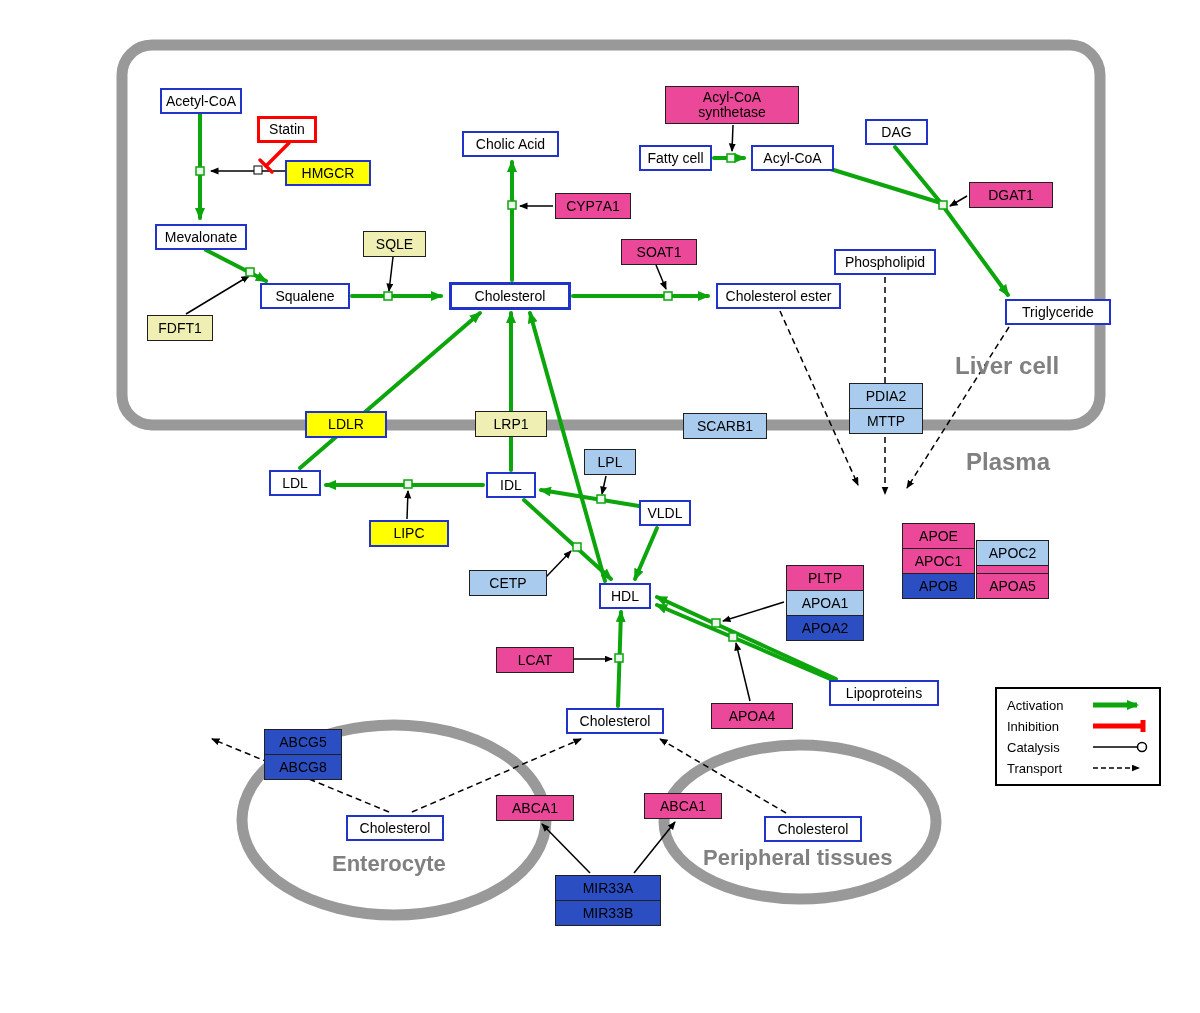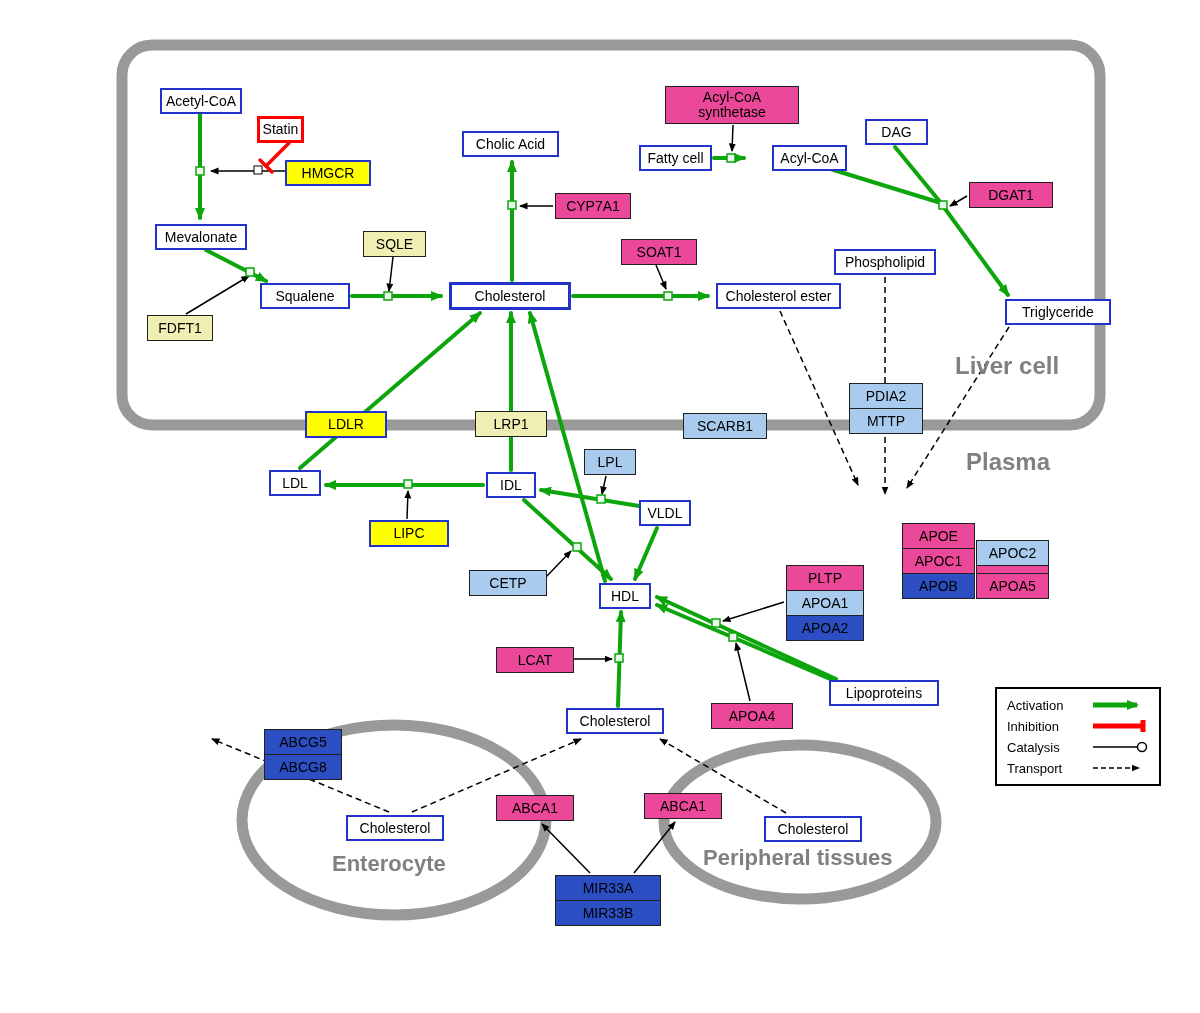--- a/index.html
+++ b/index.html
@@ -126,28 +126,28 @@
       <rect x="597" y="495" width="8" height="8"></rect>
       <rect x="573" y="543" width="8" height="8"></rect>
       <rect x="712" y="619" width="8" height="8"></rect>
       <rect x="729" y="633" width="8" height="8"></rect>
       <rect x="615" y="654" width="8" height="8"></rect>
     </g>
     <rect x="254" y="166" width="8" height="8" fill="#fff" stroke="#000" stroke-width="1"></rect>
   </svg>
 
   <div class="node w" style="left:160px;top:88px;width:82px;height:26px">Acetyl-CoA</div>
-  <div class="node statin" style="left:257px;top:116px;width:47px;height:27px">Statin</div>
+  <div class="node statin" style="left:257px;top:116px;width:60px;height:27px">Statin</div>
   <div class="node w" style="left:155px;top:224px;width:92px;height:26px">Mevalonate</div>
   <div class="node w" style="left:260px;top:283px;width:90px;height:26px">Squalene</div>
   <div class="node w" style="left:462px;top:131px;width:97px;height:26px">Cholic Acid</div>
   <div class="node w w3" style="left:449px;top:282px;width:122px;height:28px">Cholesterol</div>
   <div class="node w" style="left:716px;top:283px;width:125px;height:26px">Cholesterol ester</div>
   <div class="node w" style="left:639px;top:145px;width:73px;height:26px">Fatty cell</div>
-  <div class="node w" style="left:772px;top:145px;width:75px;height:26px">Acyl-CoA</div>
+  <div class="node w" style="left:751px;top:145px;width:83px;height:26px">Acyl-CoA</div>
   <div class="node w" style="left:865px;top:119px;width:63px;height:26px">DAG</div>
   <div class="node w" style="left:834px;top:249px;width:102px;height:26px">Phospholipid</div>
   <div class="node w" style="left:1005px;top:299px;width:106px;height:26px">Triglyceride</div>
   <div class="node w" style="left:269px;top:470px;width:52px;height:26px">LDL</div>
   <div class="node w" style="left:486px;top:472px;width:50px;height:26px">IDL</div>
   <div class="node w" style="left:639px;top:500px;width:52px;height:26px">VLDL</div>
   <div class="node w" style="left:599px;top:583px;width:52px;height:26px">HDL</div>
   <div class="node w" style="left:829px;top:680px;width:110px;height:26px">Lipoproteins</div>
   <div class="node w" style="left:566px;top:708px;width:98px;height:26px">Cholesterol</div>
   <div class="node w" style="left:346px;top:815px;width:98px;height:26px">Cholesterol</div>

